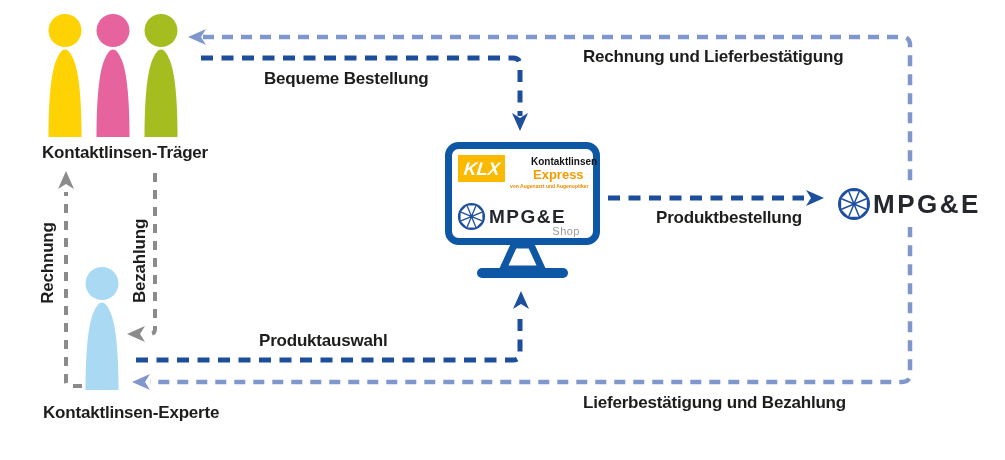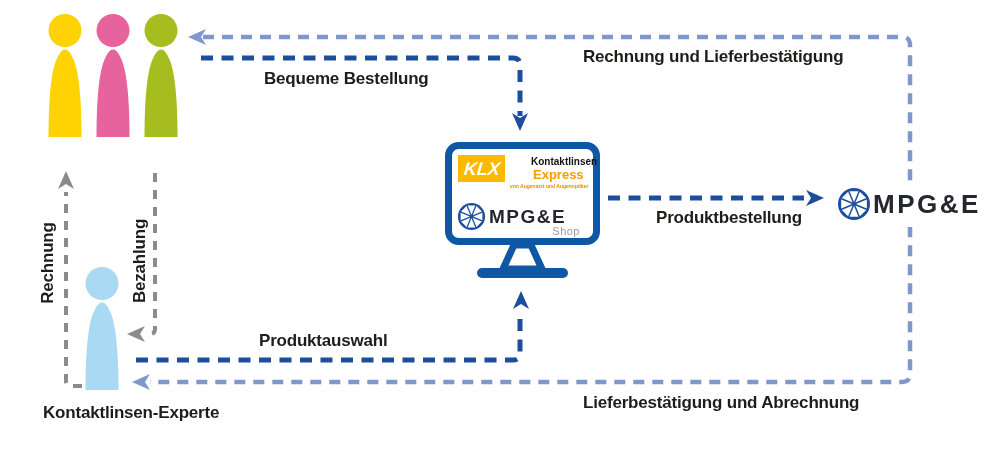--- a/index.html
+++ b/index.html
@@ -111,26 +111,27 @@
       <path d="M 514,245 L 531,245 L 542,269 L 503,269 Z" fill="#ffffff" stroke="#0e57a4" stroke-width="7" stroke-linejoin="round"></path>
       <rect x="477" y="268" width="91" height="10" rx="5" fill="#0e57a4"></rect>
     </g>
 
     <use href="#pinwheel" transform="translate(471.5,216.5) scale(0.68)"></use>
 
     <rect x="828" y="181" width="150" height="46" fill="#ffffff"></rect>
     <use href="#pinwheel" transform="translate(854,204) scale(0.8)"></use>
   </svg>
 
+  <div class="flow-label" style="left:42px;top:143px;">Kontaktlinsen-Träger</div>
   <div class="flow-label" style="left:43px;top:403px;">Kontaktlinsen-Experte</div>
   <div class="flow-label" style="left:264px;top:69px;">Bequeme Bestellung</div>
   <div class="flow-label" style="left:583px;top:47px;">Rechnung und Lieferbestätigung</div>
   <div class="flow-label" style="left:656px;top:208px;">Produktbestellung</div>
   <div class="flow-label" style="left:259px;top:331px;">Produktauswahl</div>
-  <div class="flow-label" style="left:583px;top:393px;">Lieferbestätigung und Abrechnung</div>
+  <div class="flow-label" style="left:583px;top:393px;">Lieferbestätigung und Bezahlung</div>
   <div class="flow-label rot-label" style="left:-12px;top:253px;">Rechnung</div>
   <div class="flow-label rot-label" style="left:80px;top:251px;">Bezahlung</div>
 
   <div class="klx-wrap">
     <div class="klx-box">
       <span class="klx-abbr">KLX</span>
     </div>
     <div class="klx-text">
       <div class="klx-line1">Kontaktlinsen</div>
       <div class="klx-line2">Express</div>

